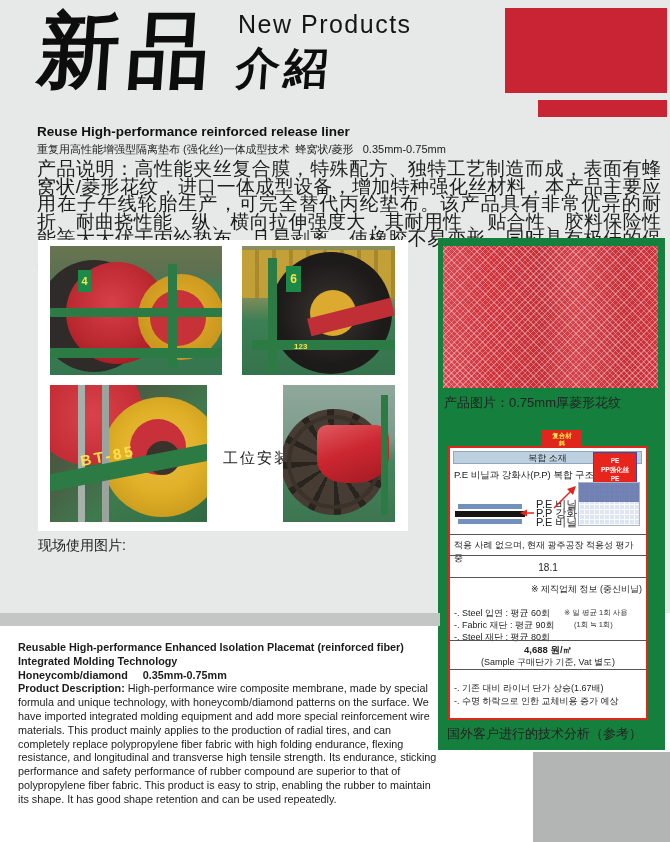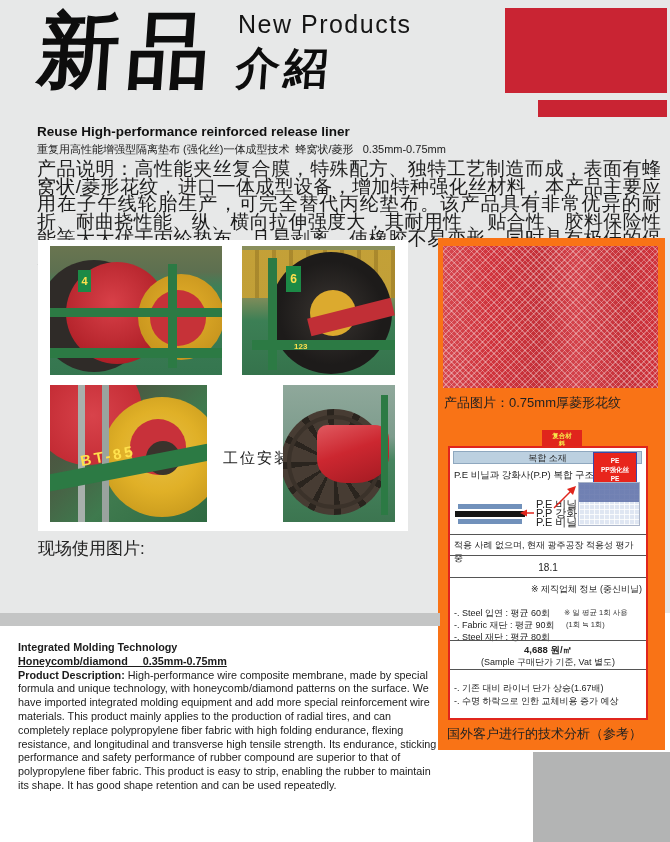--- a/index.html
+++ b/index.html
@@ -19,23 +19,23 @@
              font-size:44px;font-weight:900;line-height:52px;letter-spacing:4px;color:#0d0d0d;transform:skewX(-4deg);}
   .title-en{left:238px;top:10px;font-size:25px;letter-spacing:1.5px;color:#151515;}
   
   .intro-heading{left:37px;top:124px;font-size:13.5px;font-weight:bold;color:#111;}
   .intro-subtitle{left:37px;top:142px;font-size:11px;white-space:pre-wrap;color:#1c1c1c;}
   .intro-desc{left:37px;top:160px;width:624px;font-size:19px;line-height:17.5px;color:#1c1c1c;text-align:justify;}
   
   .photo-panel{left:38px;top:240px;width:370px;height:291px;background:#ffffff;}
   .photo{overflow:hidden;}
   .caption-install{left:185px;top:209px;font-size:15px;color:#222;letter-spacing:2px;}
-  .caption-field{left:38px;top:537px;font-size:17px;color:#222;}
-  
-  .right-panel{left:438px;top:238px;width:227px;height:512px;background:#f97316;}
+  .caption-field{left:38px;top:537px;font-size:14px;color:#222;}
+  
+  .right-panel{left:438px;top:238px;width:227px;height:512px;background:#15803d;}
   .fabric{left:5px;top:8px;width:215px;height:142px;
     background-color:#d0333c;
     background-image:
       repeating-linear-gradient(45deg, rgba(255,255,255,.30) 0 1px, rgba(255,255,255,0) 1px 4px),
       repeating-linear-gradient(-45deg, rgba(255,255,255,.30) 0 1px, rgba(255,255,255,0) 1px 4px),
       linear-gradient(90deg, rgba(255,255,255,.10) 0%, rgba(0,0,0,0) 22%, rgba(0,0,0,.06) 45%, rgba(255,255,255,.08) 62%, rgba(0,0,0,.05) 85%, rgba(0,0,0,0) 100%);}
   .caption-sample{left:6px;top:156px;font-size:13px;color:#222;}
   .caption-analysis{left:9px;top:487px;font-size:13px;color:#222;}
   
   .diag-tab{left:104px;top:192px;width:40px;height:18px;background:#e0251c;color:#f7e84a;
@@ -166,36 +166,37 @@
       <div class="abs diag-row" style="top:91px;font-size:9px;">적용 사례 없으며, 현재 광주공장 적용성 평가 중</div>
       <div class="abs hline" style="top:107px;"></div>
       <div class="abs diag-row center" style="top:114px;font-size:10px;">18.1</div>
       <div class="abs hline" style="top:129px;"></div>
 
       <div class="abs diag-row" style="top:135px;text-align:right;">※ 제직업체 정보 (중신비닐)</div>
       <div class="abs diag-row" style="top:159px;">-. Steel 입연 : 평균 60회</div>
       <div class="abs diag-row" style="top:171px;">-. Fabric 재단 : 평균 90회</div>
       <div class="abs diag-row" style="top:183px;">-. Steel 재단 : 평균 80회</div>
       <div class="abs note-small" style="left:114px;top:160px;">※ 일 평균 1회 사용</div>
-      <div class="abs note-small" style="left:116px;top:172px;">(1회 ≒ 1회)</div>
+      <div class="abs note-small" style="left:124px;top:172px;">(1회 ≒ 1회)</div>
 
       <div class="abs hline" style="top:192px;"></div>
       <div class="abs diag-row center" style="top:196px;font-size:9.5px;font-weight:bold;">4,688 원/㎡</div>
       <div class="abs diag-row center" style="top:208px;">(Sample 구매단가 기준, Vat 별도)</div>
       <div class="abs hline" style="top:221px;"></div>
       <div class="abs diag-row" style="top:234px;">-. 기존 대비 라이너 단가 상승(1.67배)</div>
       <div class="abs diag-row" style="top:247px;">-. 수명 하락으로 인한 교체비용 증가 예상</div>
     </div>
 
     <div class="abs caption-analysis">国外客户进行的技术分析（参考）</div>
   </div>
 
   <div class="abs divider-band"></div>
 
   <div class="abs" style="left:18px;top:641px;width:424px;font-size:10.8px;line-height:13.8px;color:#1b1b1b;">
+    <div style="font-weight:bold;">Reusable High-performance Enhanced Isolation Placemat (reinforced fiber)</div>
     <div style="font-weight:bold;">Integrated Molding Technology</div>
-    <div style="font-weight:bold;white-space:pre-wrap;text-decoration:underline;">Honeycomb/diamond     0.35mm-0.75mm</div>
+    <div style="font-weight:bold;white-space:pre-wrap;">Honeycomb/diamond     0.35mm-0.75mm</div>
     <div><span style="font-weight:bold;">Product Description:</span><span> High-performance wire composite membrane, made by special formula and unique technology, with honeycomb/diamond patterns on the surface. We have imported integrated molding equipment and add more special reinforcement wire materials. This product mainly applies to the production of radial tires, and can completely replace polypropylene fiber fabric with high folding endurance, flexing resistance, and longitudinal and transverse high tensile strength. Its endurance, sticking performance and safety performance of rubber compound are superior to that of polypropylene fiber fabric. This product is easy to strip, enabling the rubber to maintain its shape. It has good shape retention and can be used repeatedly.</span></div>
   </div>
 
   <div class="abs gray-block"></div>
 
 </div>
 
 </body></html>

